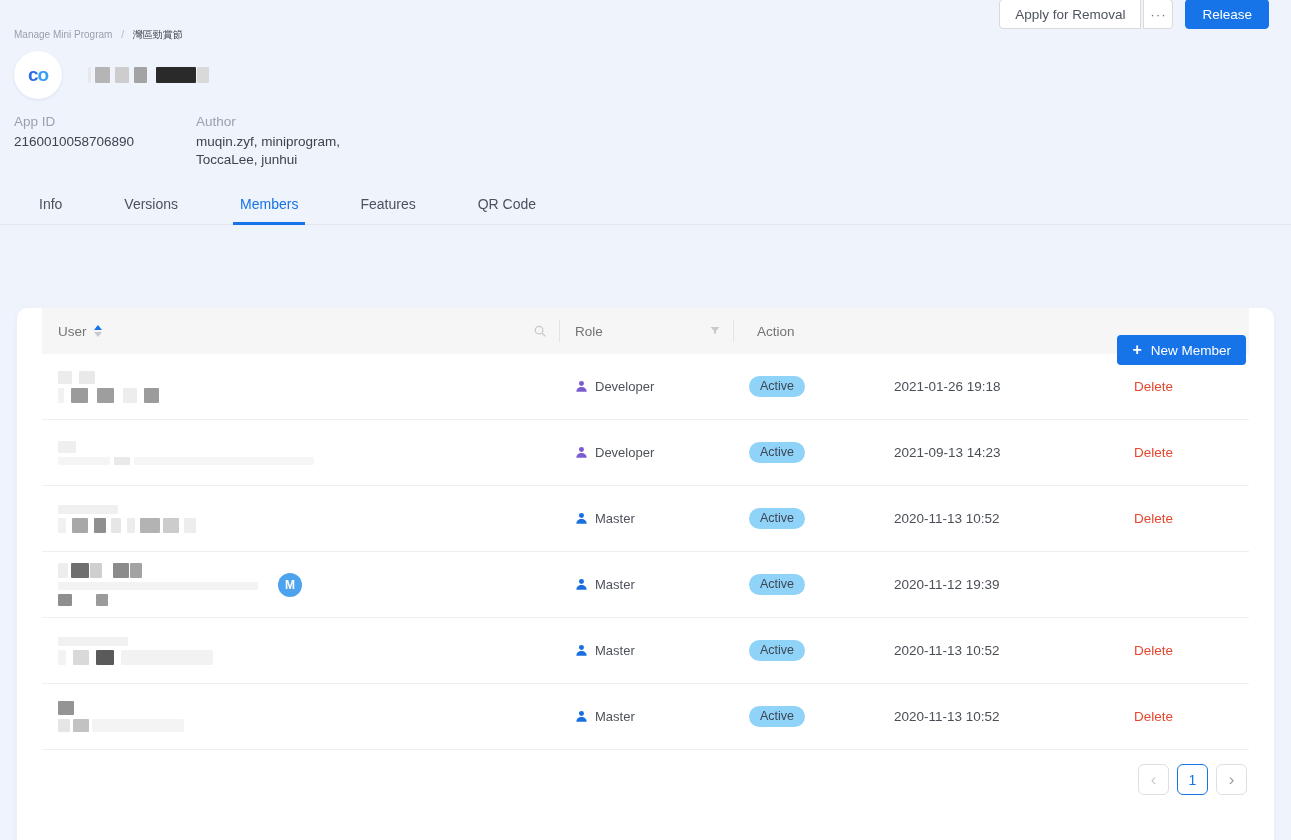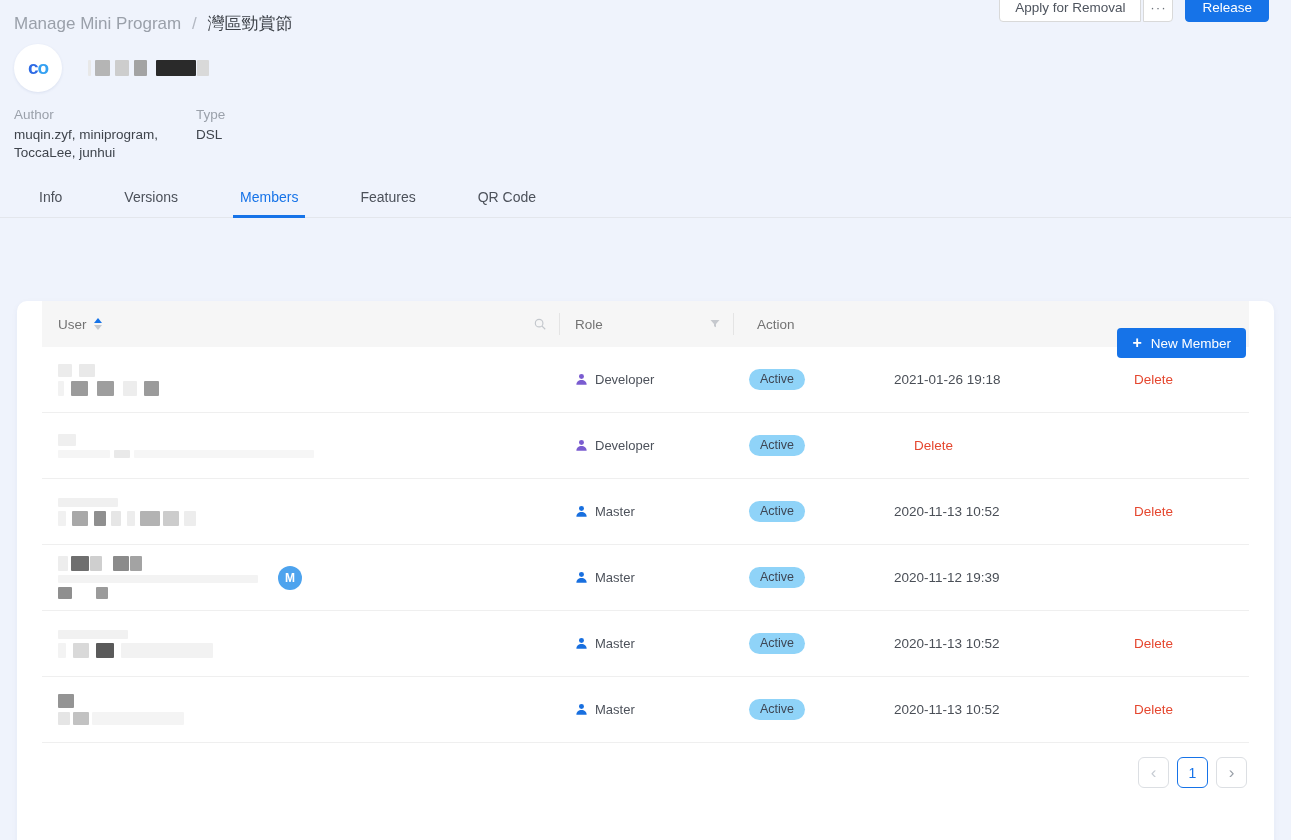--- a/index.html
+++ b/index.html
@@ -15,21 +15,21 @@
   *{box-sizing:border-box;margin:0;padding:0}
   html,body{width:1291px;height:840px}
   body{
     background:var(--page-bg);
     font-family:"Liberation Sans", sans-serif;
     font-size:13.5px;
     color:#3f444c;
     overflow:hidden;
   }
   
-  .breadcrumb{padding:12px 0 0 14px;font-size:17px;color:#9aa0aa}
+  .breadcrumb{padding:28px 0 0 14px;font-size:10px;color:#9aa0aa}
   .breadcrumb .cur{color:#3c4047}
   .breadcrumb .sep{margin:0 6px;color:#b3b8c2}
   
   .hdr{position:relative}
   .logo-row{display:flex;align-items:center;margin:9px 0 0 14px}
   .logo{width:48px;height:48px;border-radius:50%;background:#fff;display:flex;align-items:center;justify-content:center;box-shadow:0 1px 3px rgba(40,70,140,.10)}
   .logo .c1{color:#2e6be5;font-weight:800;font-size:19px;letter-spacing:-1px}
   .logo .c2{color:#35a1f2;font-weight:800;font-size:19px;letter-spacing:-1px}
   .name-blocks{display:flex;align-items:center;margin-left:26px;height:48px}
   .blk{display:inline-block;border-radius:1px}
@@ -108,26 +108,26 @@
         <span class="blk" style="width: 5px; height: 16px; background: transparent;"></span>
         <span class="blk" style="width: 13px; height: 16px; background: rgb(163, 163, 163);"></span>
         <span class="blk" style="width: 9px; height: 16px; background: transparent;"></span>
         <span class="blk" style="width: 40px; height: 16px; background: rgb(42, 42, 42);"></span>
         <span class="blk" style="width: 1px; height: 16px; background: transparent;"></span>
         <span class="blk" style="width: 12px; height: 16px; background: rgb(217, 217, 217);"></span>
       </div>
   </div>
   <div class="meta-row" id="meta-row">
       <div class="meta-col">
+        <div class="meta-label">App ID</div>
+        <div class="meta-value">2160010058706890</div>
+      </div>
+      <div class="meta-col">
         <div class="meta-label">Author</div>
         <div class="meta-value">muqin.zyf, miniprogram, ToccaLee, junhui</div>
-      </div>
-      <div class="meta-col">
-        <div class="meta-label">Type</div>
-        <div class="meta-value">DSL</div>
       </div>
     </div>
   <div class="actions">
     <button class="btn btn-apply">Apply for Removal</button>
     <button class="btn btn-more">···</button>
     <button class="btn btn-release">Release</button>
   </div>
 </div>
 
 <div class="tabbar" id="tabbar">
@@ -226,20 +226,21 @@
               <svg viewBox="0 0 24 24" width="13" height="13">
                 <circle cx="12" cy="6.5" r="4.6" fill="#7a5cd0"></circle>
                 <path d="M2.5 21.5c0-5 4.2-8.5 9.5-8.5s9.5 3.5 9.5 8.5z" fill="#7a5cd0"></path>
               </svg>
             </span>
             <span>Developer</span>
           </div>
           <div class="td">
             <span class="badge">Active</span>
           </div>
+          <div class="td joined">2021-09-13 14:23</div>
           <div class="td action">
             <span class="del">Delete</span>
           </div>
         </div>
         <div class="tgrid trow">
           <div class="td user-cell">
             <div class="rline">
               <span class="blk" style="width: 60px; height: 9px; background: rgb(240, 240, 240);"></span>
             </div>
             <div class="rline">

